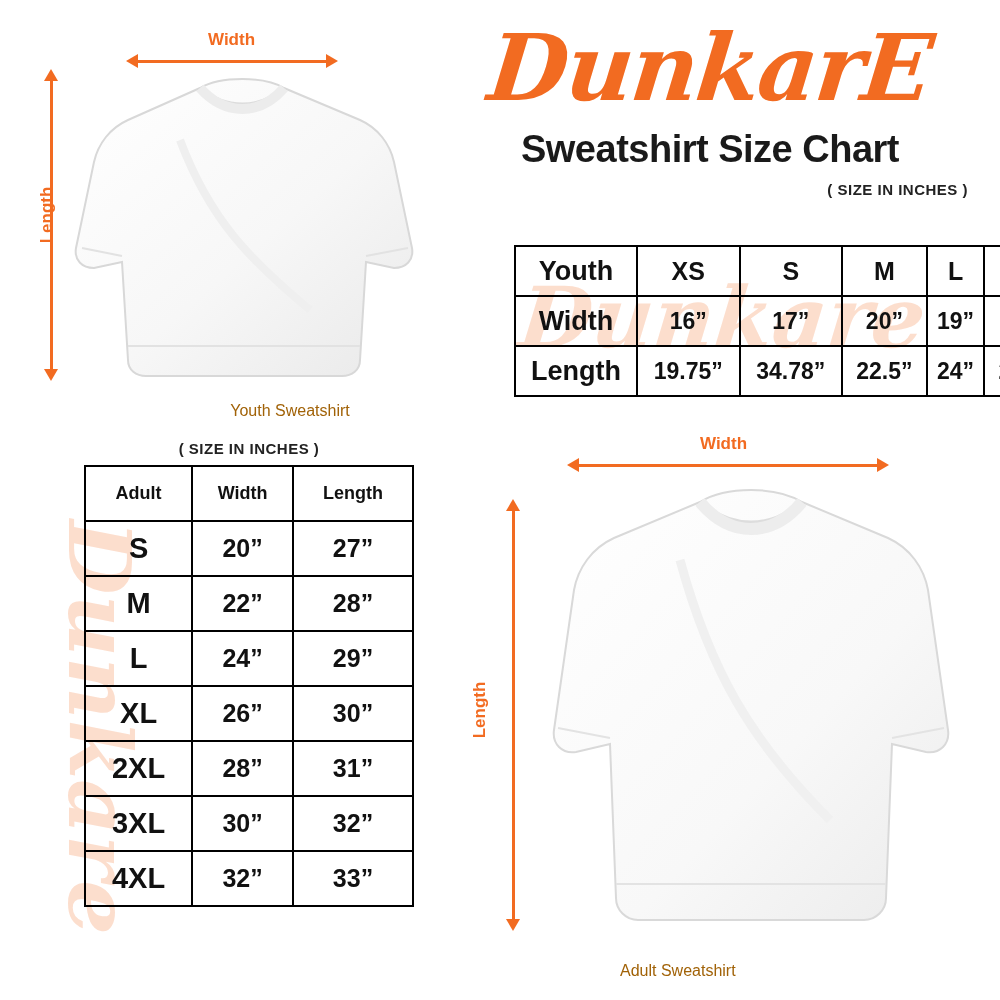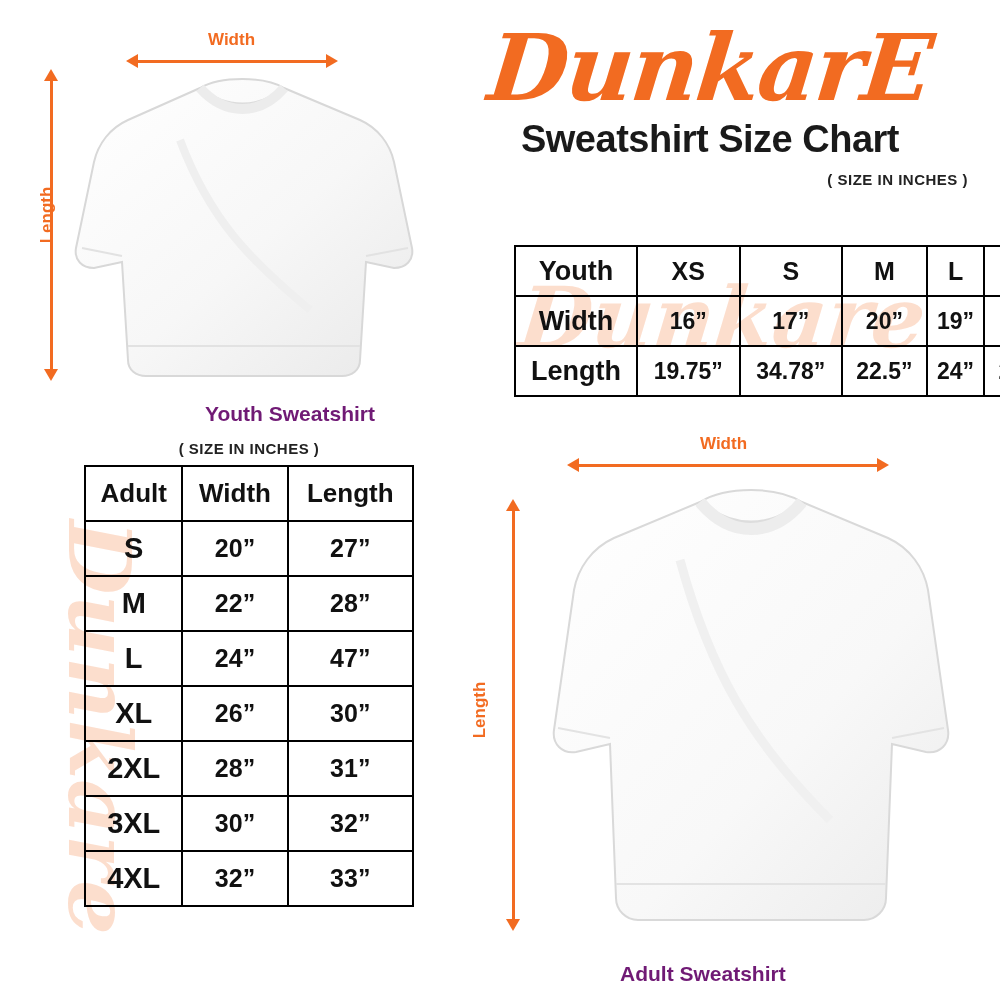--- a/index.html
+++ b/index.html
@@ -28,21 +28,21 @@
     font-family: "DejaVu Serif", serif;
     font-style: italic;
     font-weight: 700;
     font-size: 92px;
     line-height: 1;
     letter-spacing: -2px;
     color: #F26B21;
     transform: skewX(-6deg);
   }
   .brand-sub {
-    margin-top: 4px;
+    margin-top: 14px;
     font-size: 38px;
     font-weight: 700;
     color: #1a1a1a;
     letter-spacing: -0.5px;
   }
   .size-note-top {
     margin-top: 10px;
     font-size: 15px;
     font-weight: 700;
     letter-spacing: 0.5px;
@@ -114,21 +114,21 @@
   #adult-table {
     left: 84px;
     top: 465px;
     width: 330px;
   }
   #adult-table td, #adult-table th {
     height: 51px;
     font-size: 27px;
   }
   #adult-table thead th {
-    font-size: 26px;
+    font-size: 18px;
   }
   #adult-table .sizecell {
     font-size: 29px;
   }
   #adult-table .valcell {
     font-size: 25px;
   }
 
   .size-note-adult {
     position: absolute;
@@ -138,23 +138,23 @@
     text-align: center;
     font-size: 15px;
     font-weight: 700;
     letter-spacing: 0.5px;
     color: #222;
   }
 
   
   .caption {
     position: absolute;
-    font-size: 21px;
-    font-weight: 700;
-    color: #701a75;
+    font-size: 16px;
+    font-weight: 400;
+    color: #a16207;
   }
   #youth-caption { left: 130px; top: 402px; width: 320px; text-align: center; }
   #adult-caption { left: 620px; top: 962px; width: 320px; text-align: left; }
 
   
   .arrow-label {
     position: absolute;
     font-size: 17px;
     font-weight: 700;
     color: #F26B21;
@@ -290,21 +290,21 @@
       <td class="valcell">27”</td>
     </tr>
     <tr>
       <td class="sizecell">M</td>
       <td class="valcell">22”</td>
       <td class="valcell">28”</td>
     </tr>
     <tr>
       <td class="sizecell">L</td>
       <td class="valcell">24”</td>
-      <td class="valcell">47”</td>
+      <td class="valcell">29”</td>
     </tr>
     <tr>
       <td class="sizecell">XL</td>
       <td class="valcell">26”</td>
       <td class="valcell">30”</td>
     </tr>
     <tr>
       <td class="sizecell">2XL</td>
       <td class="valcell">28”</td>
       <td class="valcell">31”</td>

